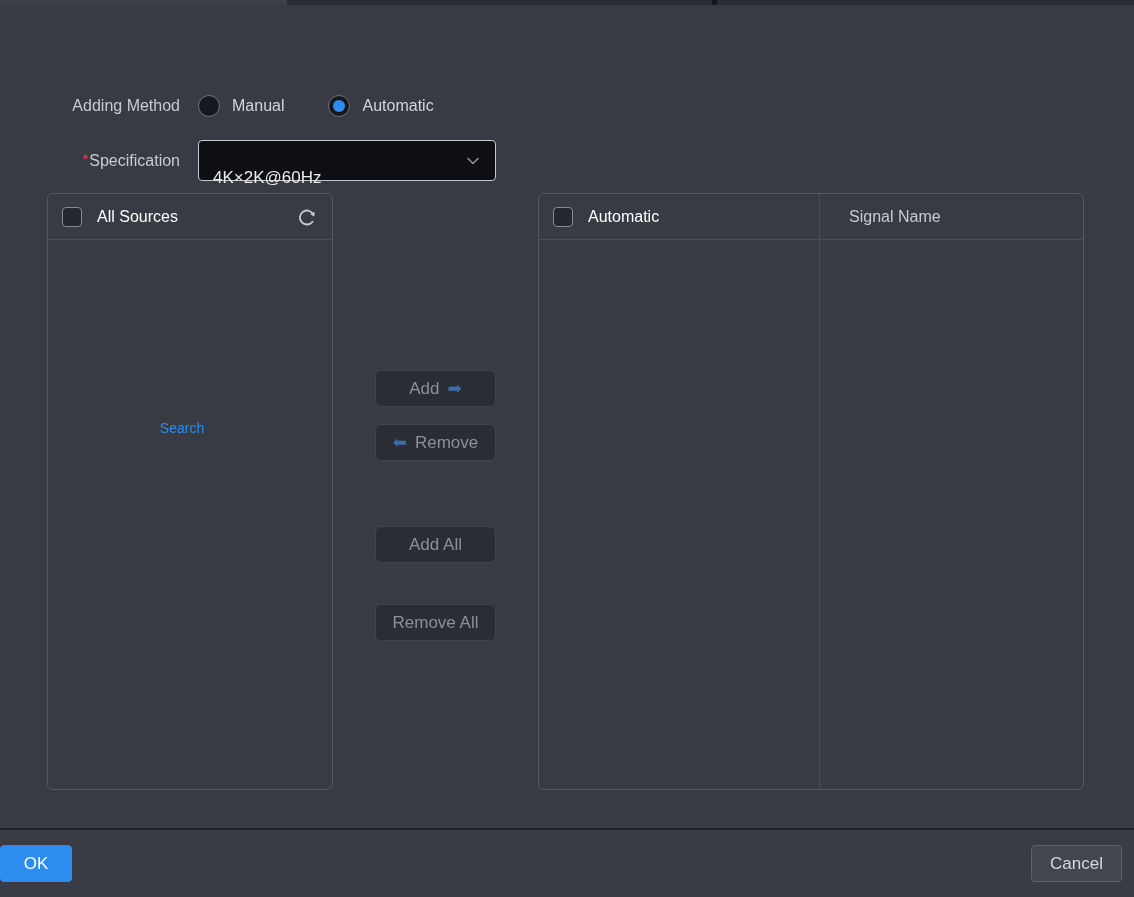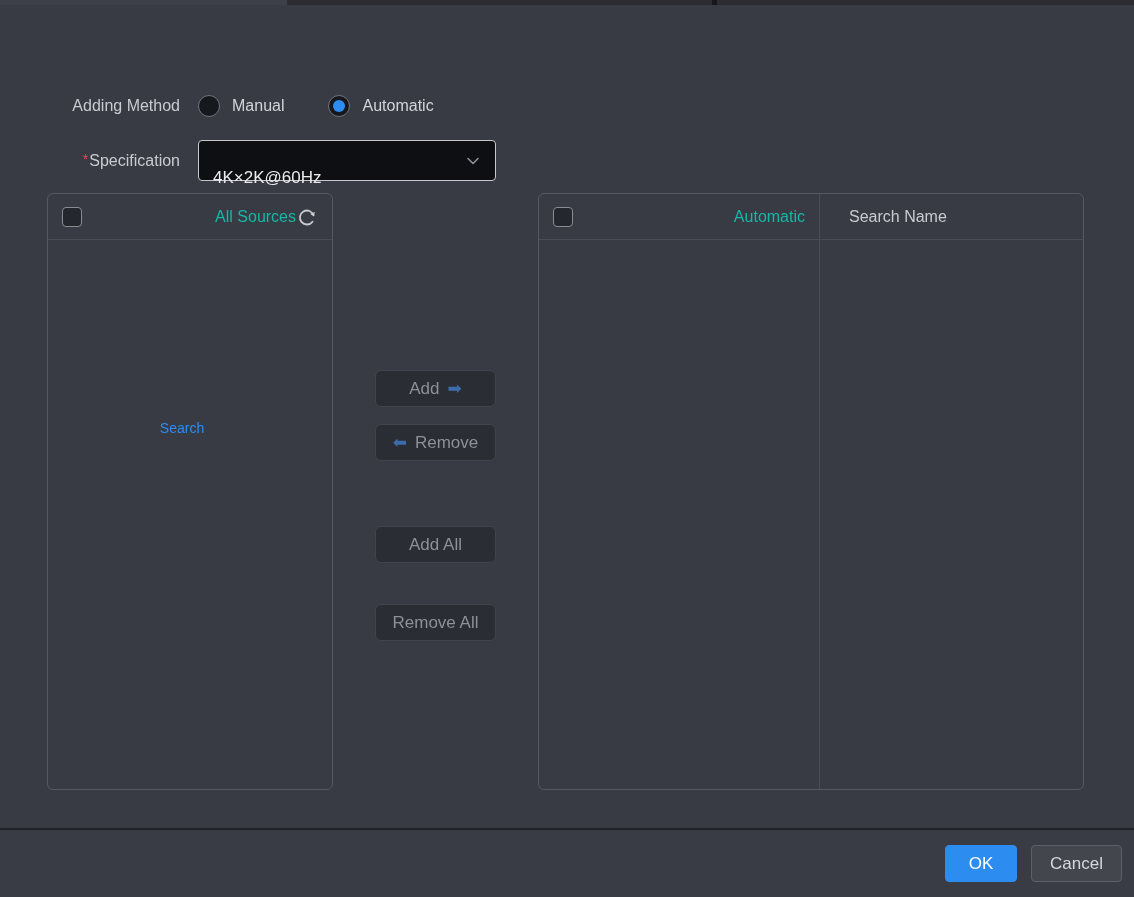--- a/index.html
+++ b/index.html
@@ -68,21 +68,21 @@
   .panel-right { left:538px; width:546px; }
   .panel-header {
     height:46px; border-bottom:1px solid #4a4d54;
     display:flex; align-items:center; padding:0 14px;
   }
   .checkbox {
     width:20px; height:20px; border-radius:4px;
     background:#25272e; border:1px solid #888c93;
     cursor:pointer; flex:0 0 auto;
   }
-  .panel-header-label { margin-left:26px; font-size:16px; color:#14b8a6; flex:1;text-align:right; }
+  .panel-header-label { margin-left:15px; font-size:16px; color:#ffffff; flex:1; }
   .refresh-icon { width:22px; height:22px; cursor:pointer; flex:0 0 auto; }
   .refresh-icon svg { display:block; }
 
   .search-link {
     position:absolute; top:226px; left:0; right:16px;
     text-align:center; font-size:14px; color:#2d8cf0; cursor:pointer;
   }
 
   
   .panel-right .col-divider {
@@ -102,21 +102,21 @@
   .btn-add { top:370px; }
   .btn-remove { top:424px; }
   .btn-add-all { top:526px; }
   .btn-remove-all { top:604px; }
   .arrow-glyph { color:#3d6cab; font-size:17px; line-height:1; }
 
   
   .footer-divider { position:absolute; top:828px; left:0; width:1134px; height:2px; background:#212329; }
   .footer {
     position:absolute; top:830px; left:0; width:1134px; height:67px;
-    background:#3a3c45; display:flex; align-items:center; justify-content:flex-end;
+    background:#3a3c45; display:flex; align-items:center; justify-content:space-between;
     padding-right:12px; gap:14px;
   }
   .btn {
     height:37px; border-radius:4px; display:flex; align-items:center; justify-content:center;
     font-size:17px; cursor:pointer; padding:0 18px;
   }
   .btn-ok { background:#2d8cf0; color:#ffffff; min-width:72px; border:1px solid #2d8cf0; }
   .btn-cancel { background:#44464e; color:#d6d8dc; border:1px solid #5d6069; min-width:84px; }
 </style>
 </head>
@@ -189,21 +189,21 @@
     <span>Remove All</span>
   </div>
 
   <div class="panel panel-right">
     <div class="col-divider"></div>
     <div class="panel-header">
       <div class="col-selected">
         <span class="checkbox"></span>
         <span class="panel-header-label">Automatic</span>
       </div>
-      <div class="col-signal">Search Name</div>
+      <div class="col-signal">Signal Name</div>
     </div>
   </div>
 
   <div class="footer-divider"></div>
   <div class="footer">
     <div class="btn btn-ok">OK</div>
     <div class="btn btn-cancel">Cancel</div>
   </div>
 
 </div>

